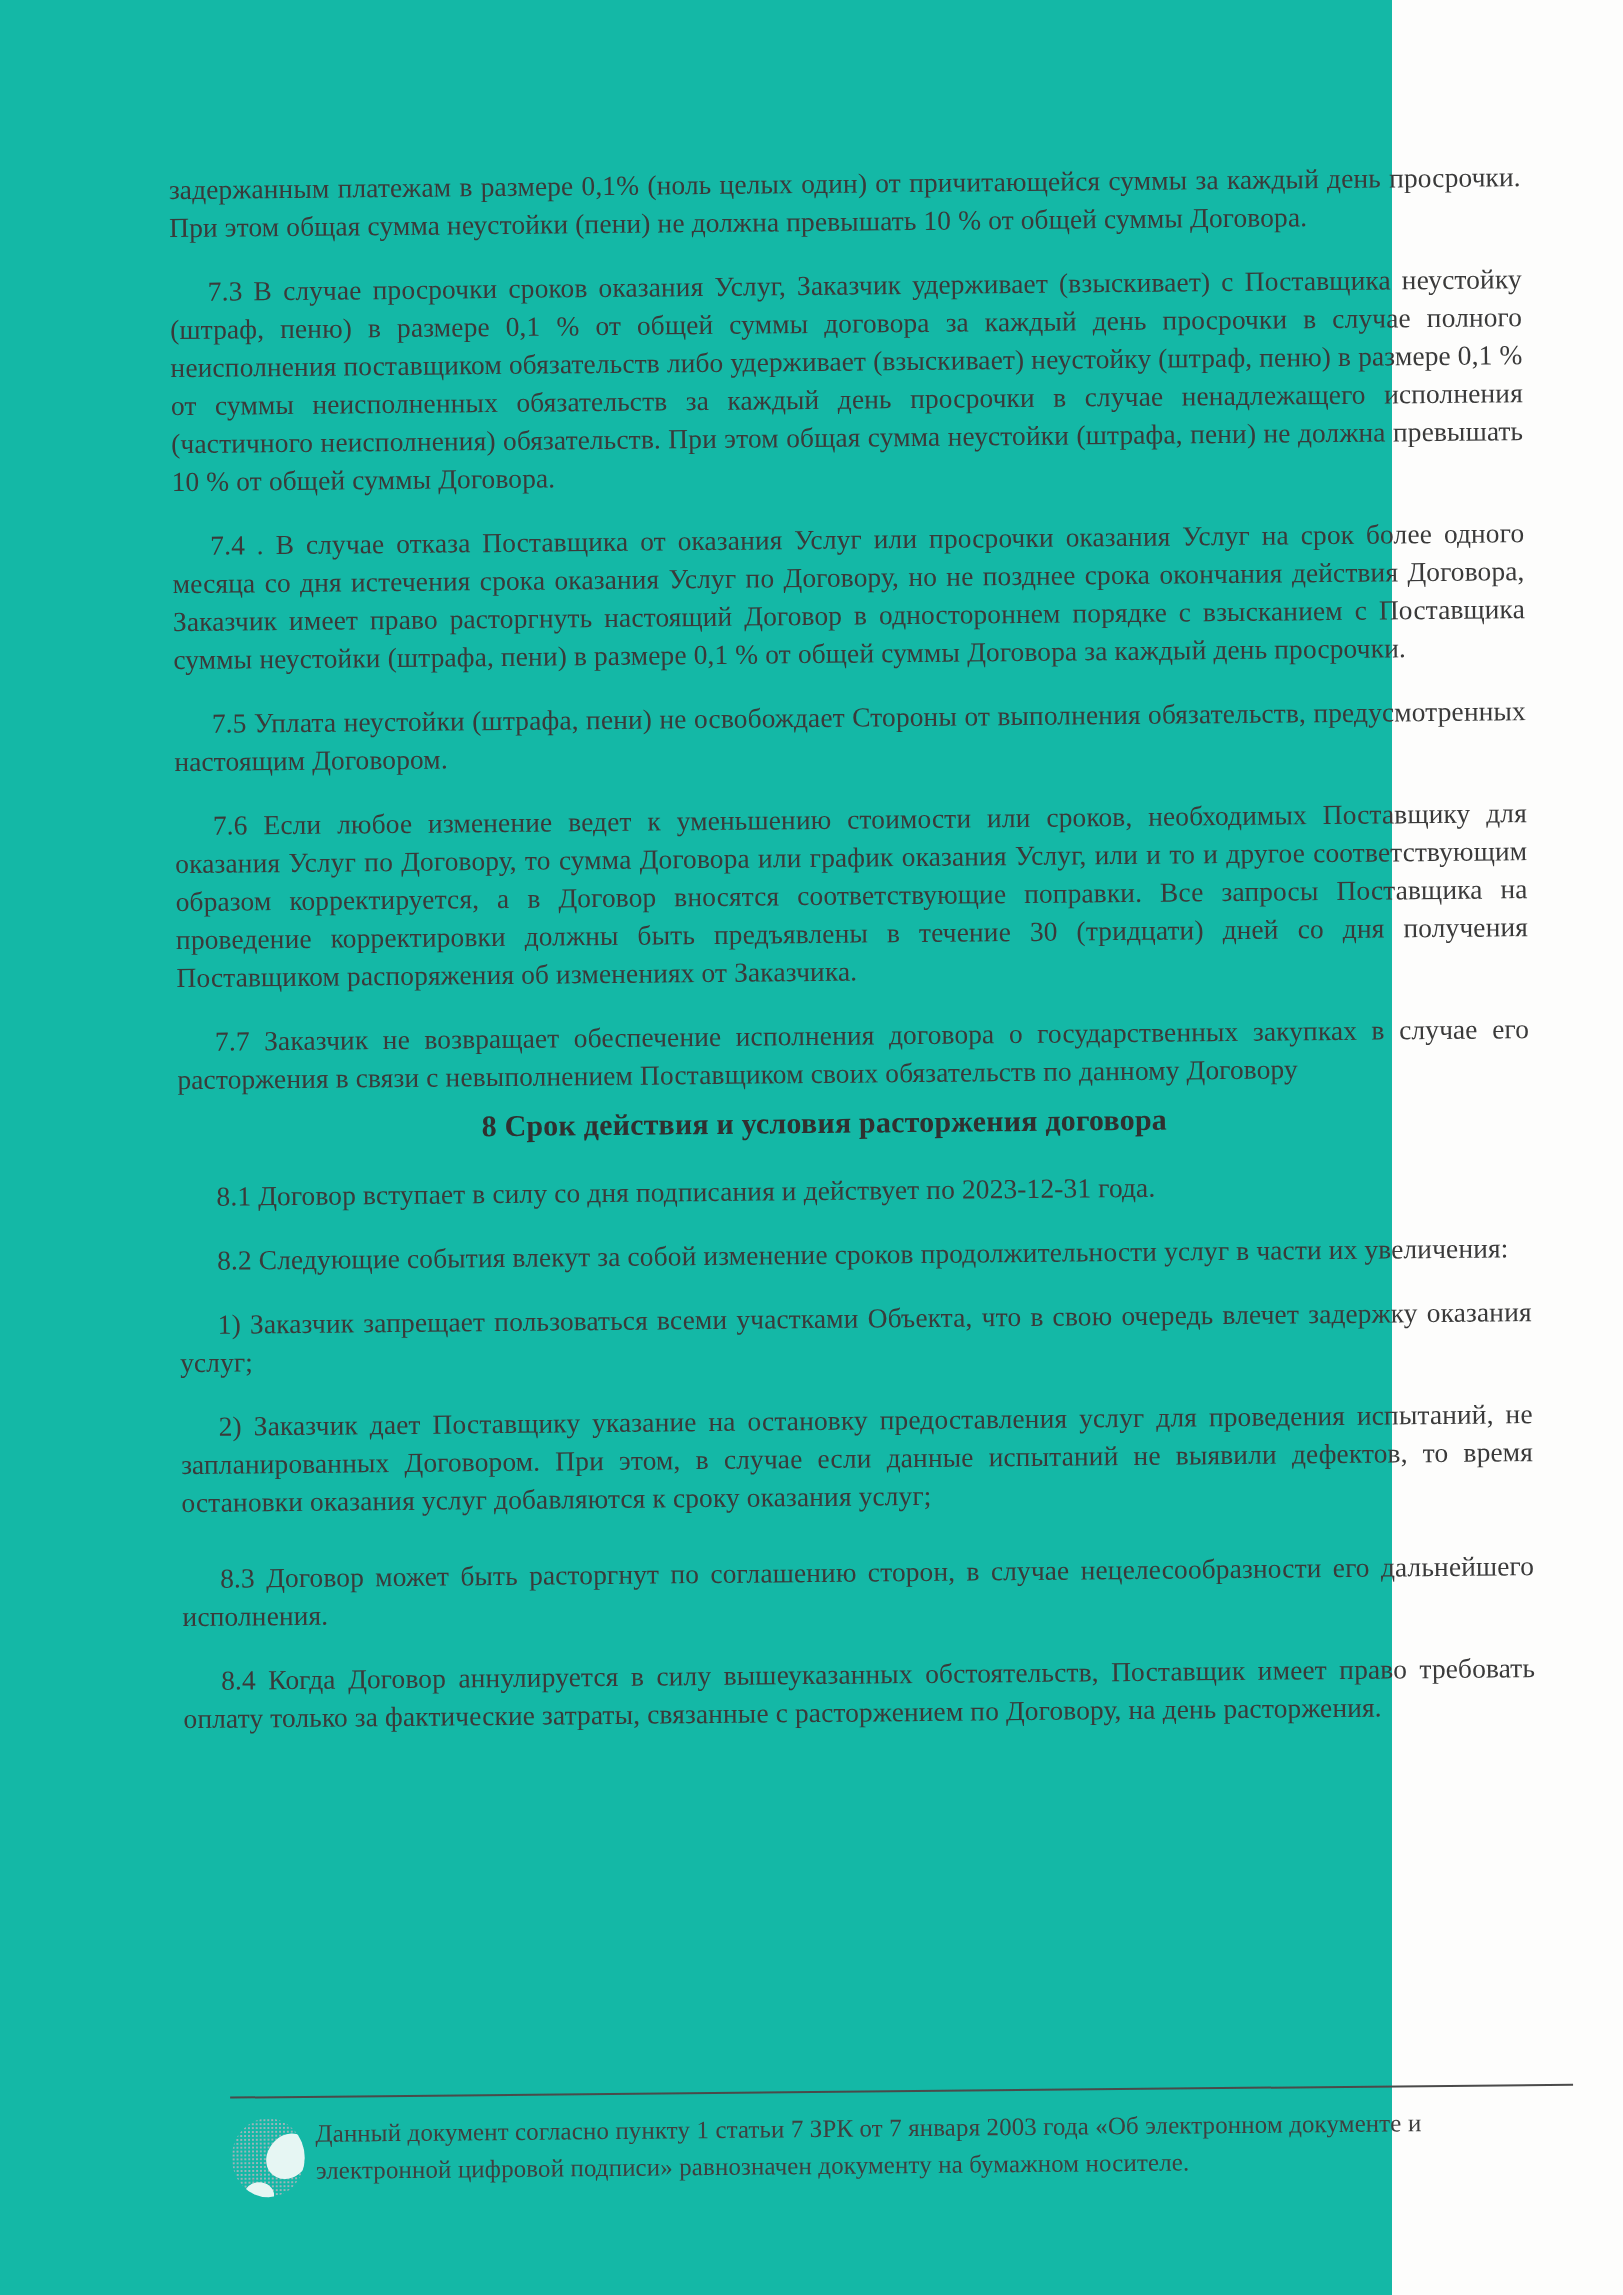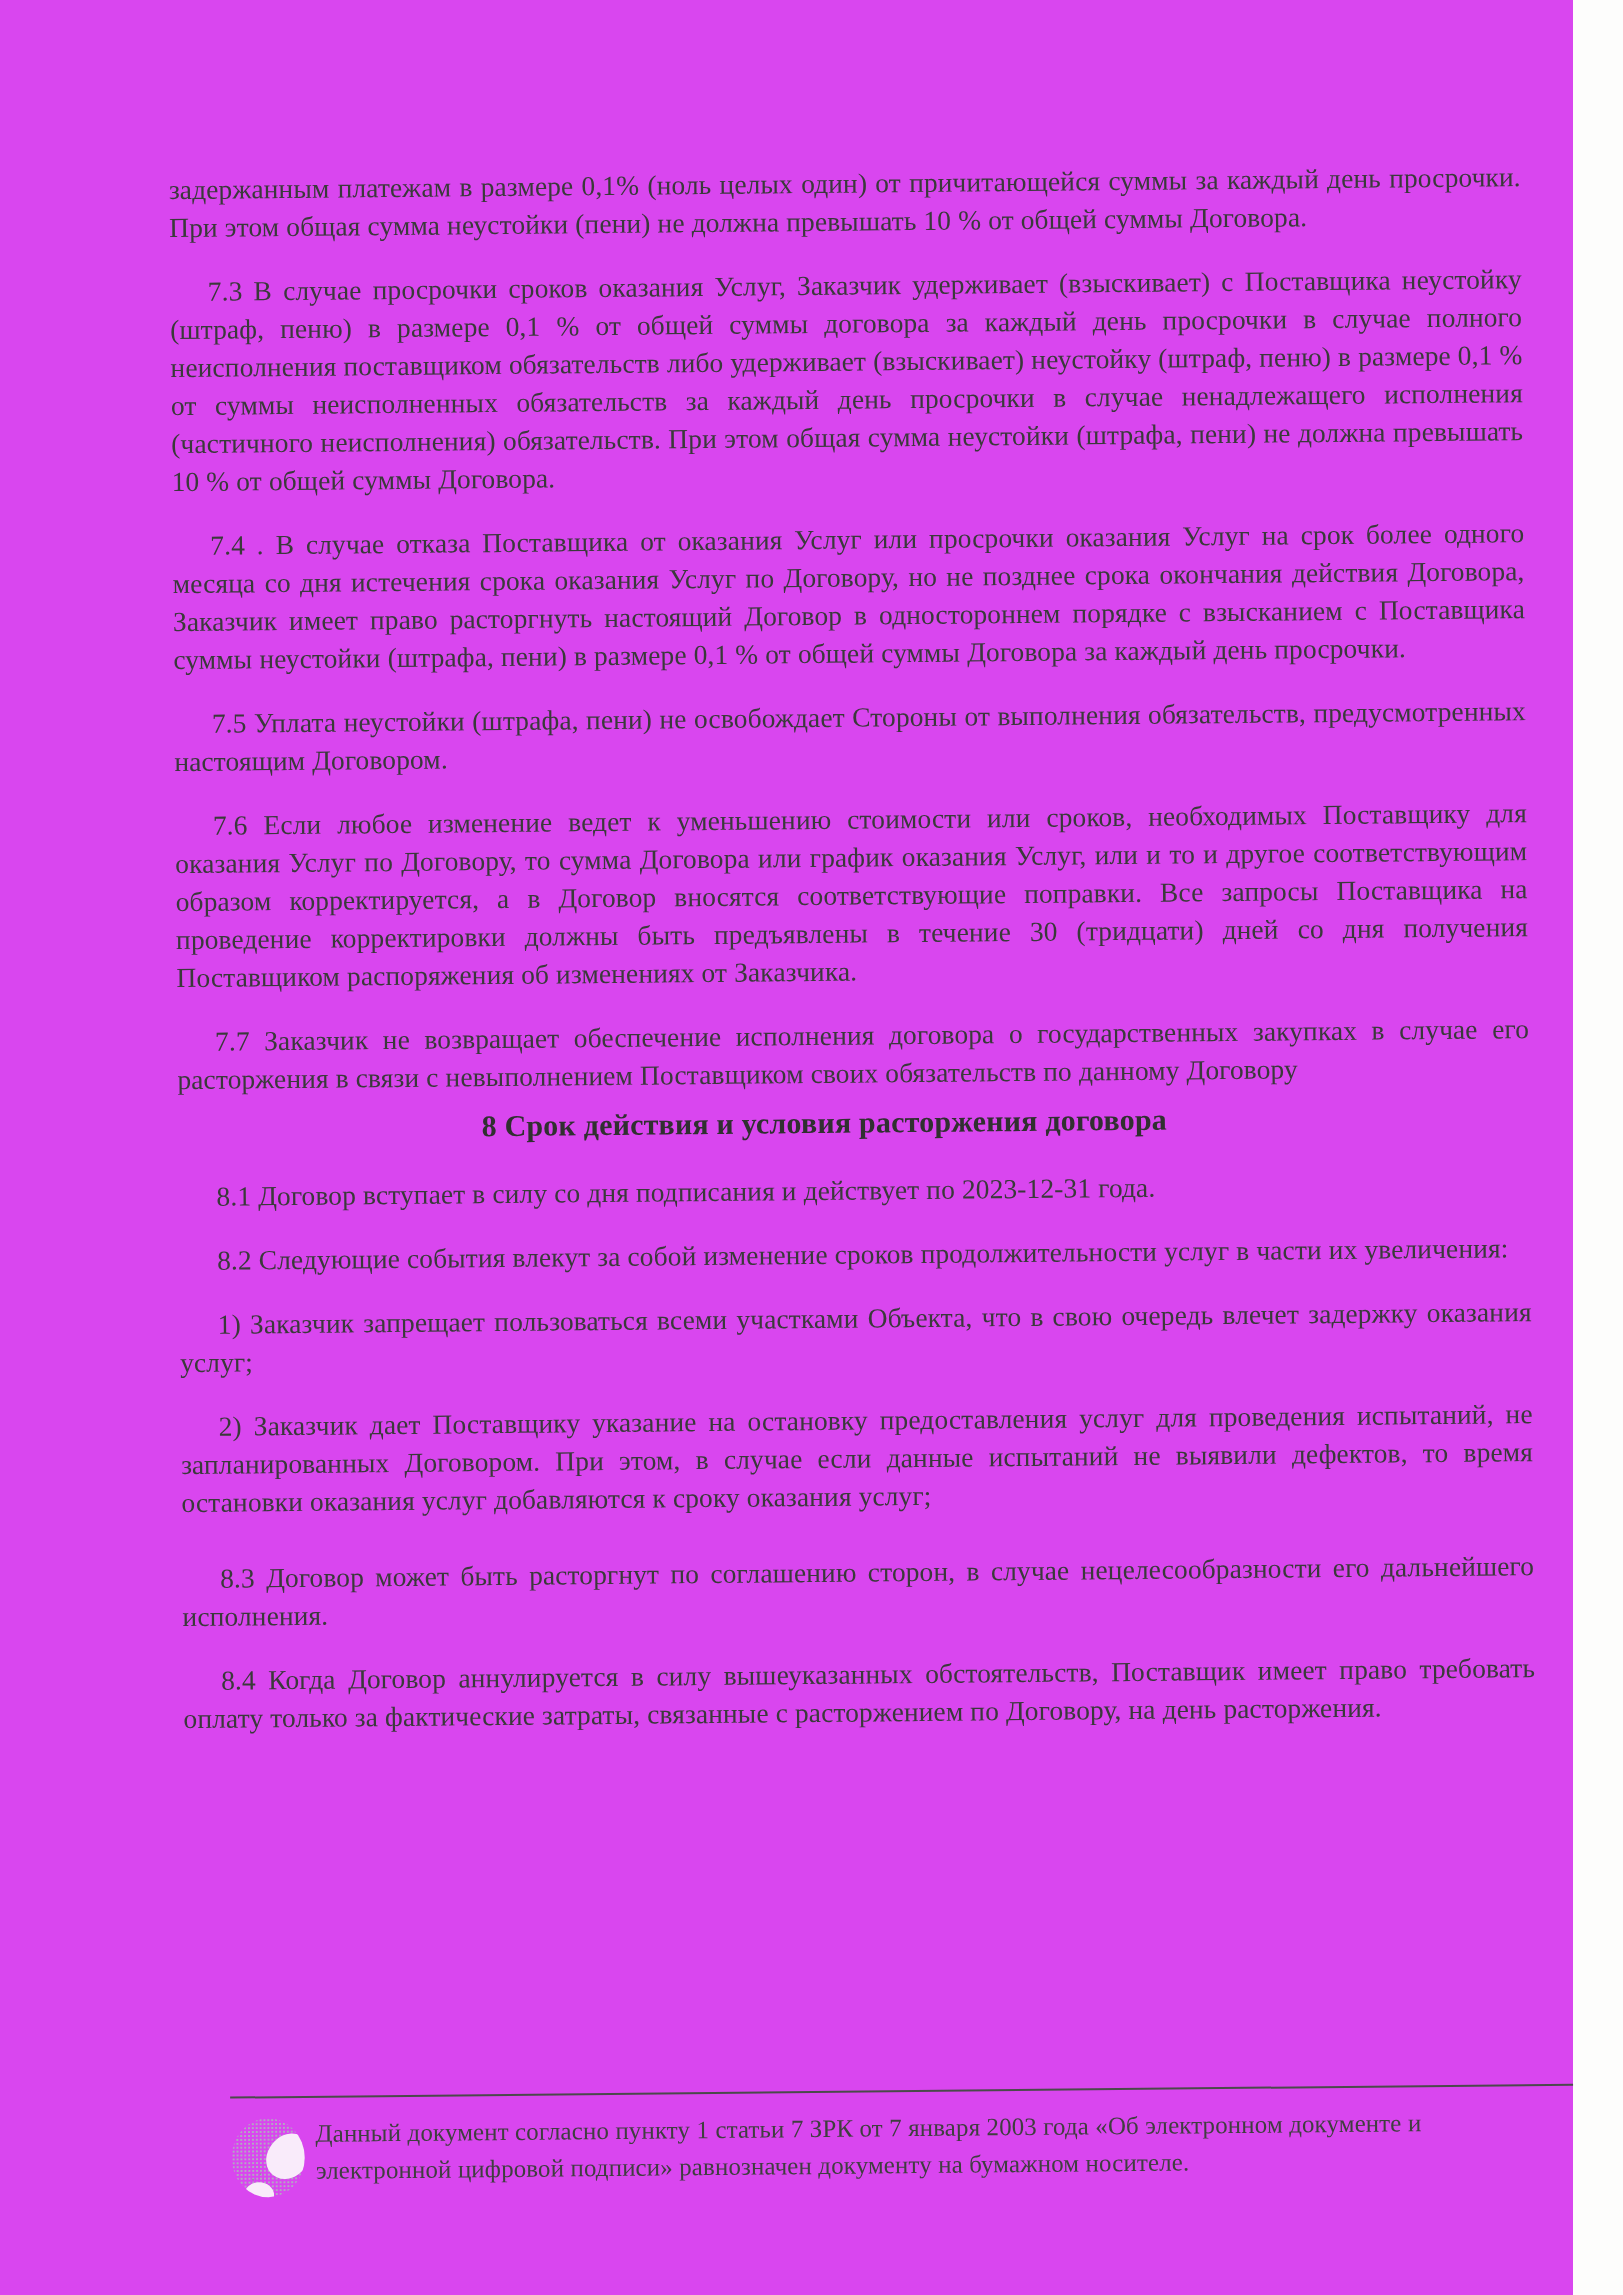--- a/index.html
+++ b/index.html
@@ -5,23 +5,23 @@
   html, body {
     margin: 0;
     padding: 0;
     width: 1623px;
     height: 2295px;
     background: #fdfdfc;
     overflow: hidden;
   }
   .page {
     position: relative;
-    width: 1573px;
+    width: 1392px;
     height: 2295px;
-    background: #d946ef;
+    background: #14b8a6;
     font-family: "Liberation Serif", "DejaVu Serif", serif;
     color: #3a3a3a;
   }
   
   .skew {
     position: absolute;
     left: 0; top: 0; right: 0; bottom: 0;
     transform: rotate(-0.55deg);
     transform-origin: 811px 1145px;
   }

